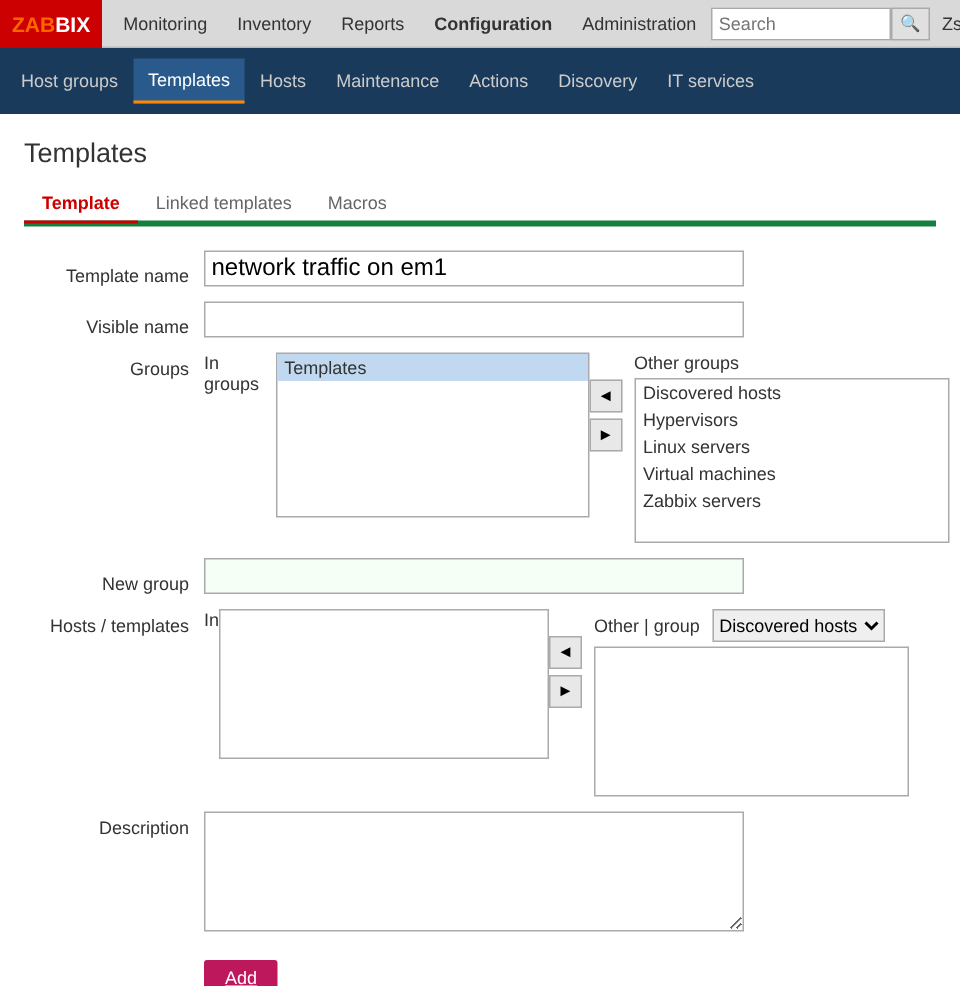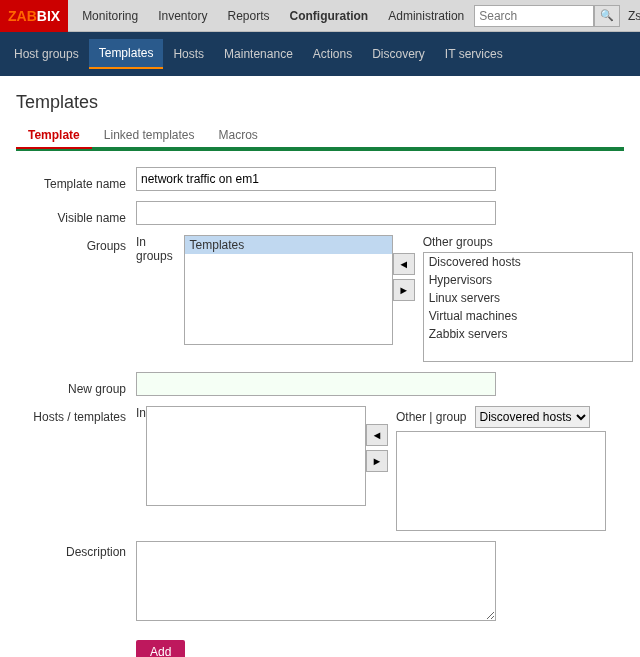--- a/index.html
+++ b/index.html
@@ -29,21 +29,21 @@
     
     .tabs { display: flex; border-bottom: 4px solid #15803d; margin-bottom: 16px; }
     .tab { padding: 5px 12px; cursor: pointer; font-size: 12px; color: #666; text-decoration: none; }
     .tab.active { color: #cc0000; border-bottom: 2px solid #cc0000; margin-bottom: -2px; font-weight: bold; }
 
     
     .form-table { width: 100%; }
     .form-row { display: flex; align-items: flex-end; margin-bottom: 10px; }
     .form-label { width: 120px; text-align: right; padding-right: 10px; padding-top: 4px; color: #333; font-size: 12px; flex-shrink: 0; }
     .form-control { flex: 1; }
-    .form-control input[type="text"] { width: 360px; height: 24px; border: 1px solid #aaa; padding: 0 4px; font-size: 12px; }
+    .form-control input[type="text"] { width: 360px; height: 24px; border: 1px solid #aaa; padding: 0 4px; font-size: 16px; }
     .group-label { font-size: 12px; color: #333; margin-bottom: 3px; }
     .group-list { width: 220px; height: 110px; border: 1px solid #aaa; background: white; overflow-y: auto; font-size: 12px; }
     .group-list-item { padding: 2px 5px; cursor: pointer; }
     .group-list-item.selected { background: #c0d8f0; }
     .group-arrows { display: flex; flex-direction: column; justify-content: center; gap: 4px; padding-top: 18px; }
     .arrow-btn { width: 22px; height: 22px; border: 1px solid #aaa; background: #e8e8e8; cursor: pointer; display: flex; align-items: center; justify-content: center; font-size: 11px; }
 
     
     .new-group-input { width: 220px; height: 24px; border: 2px solid #66aacc; padding: 0 4px; font-size: 12px; background: #f5fff5; }
     .host-label-row { display: flex; align-items: center; gap: 8px; margin-bottom: 3px; }

